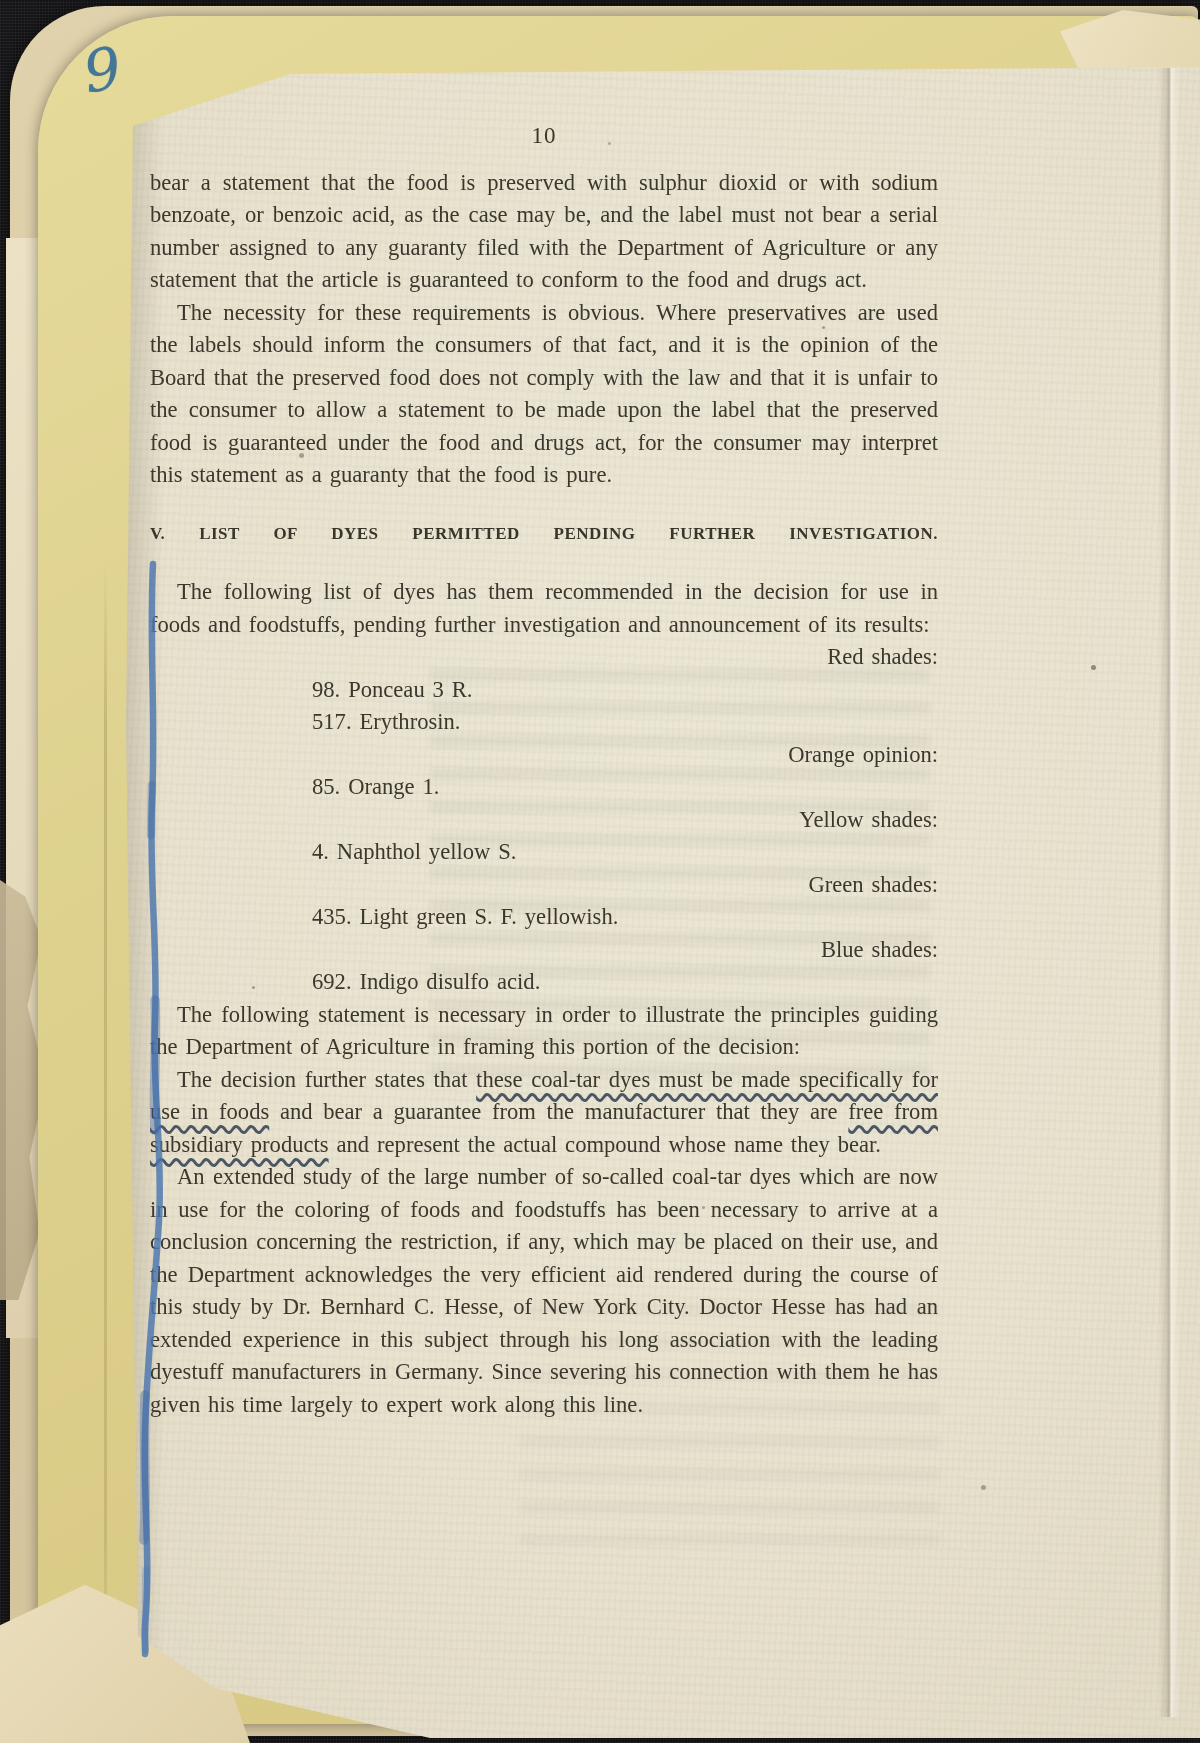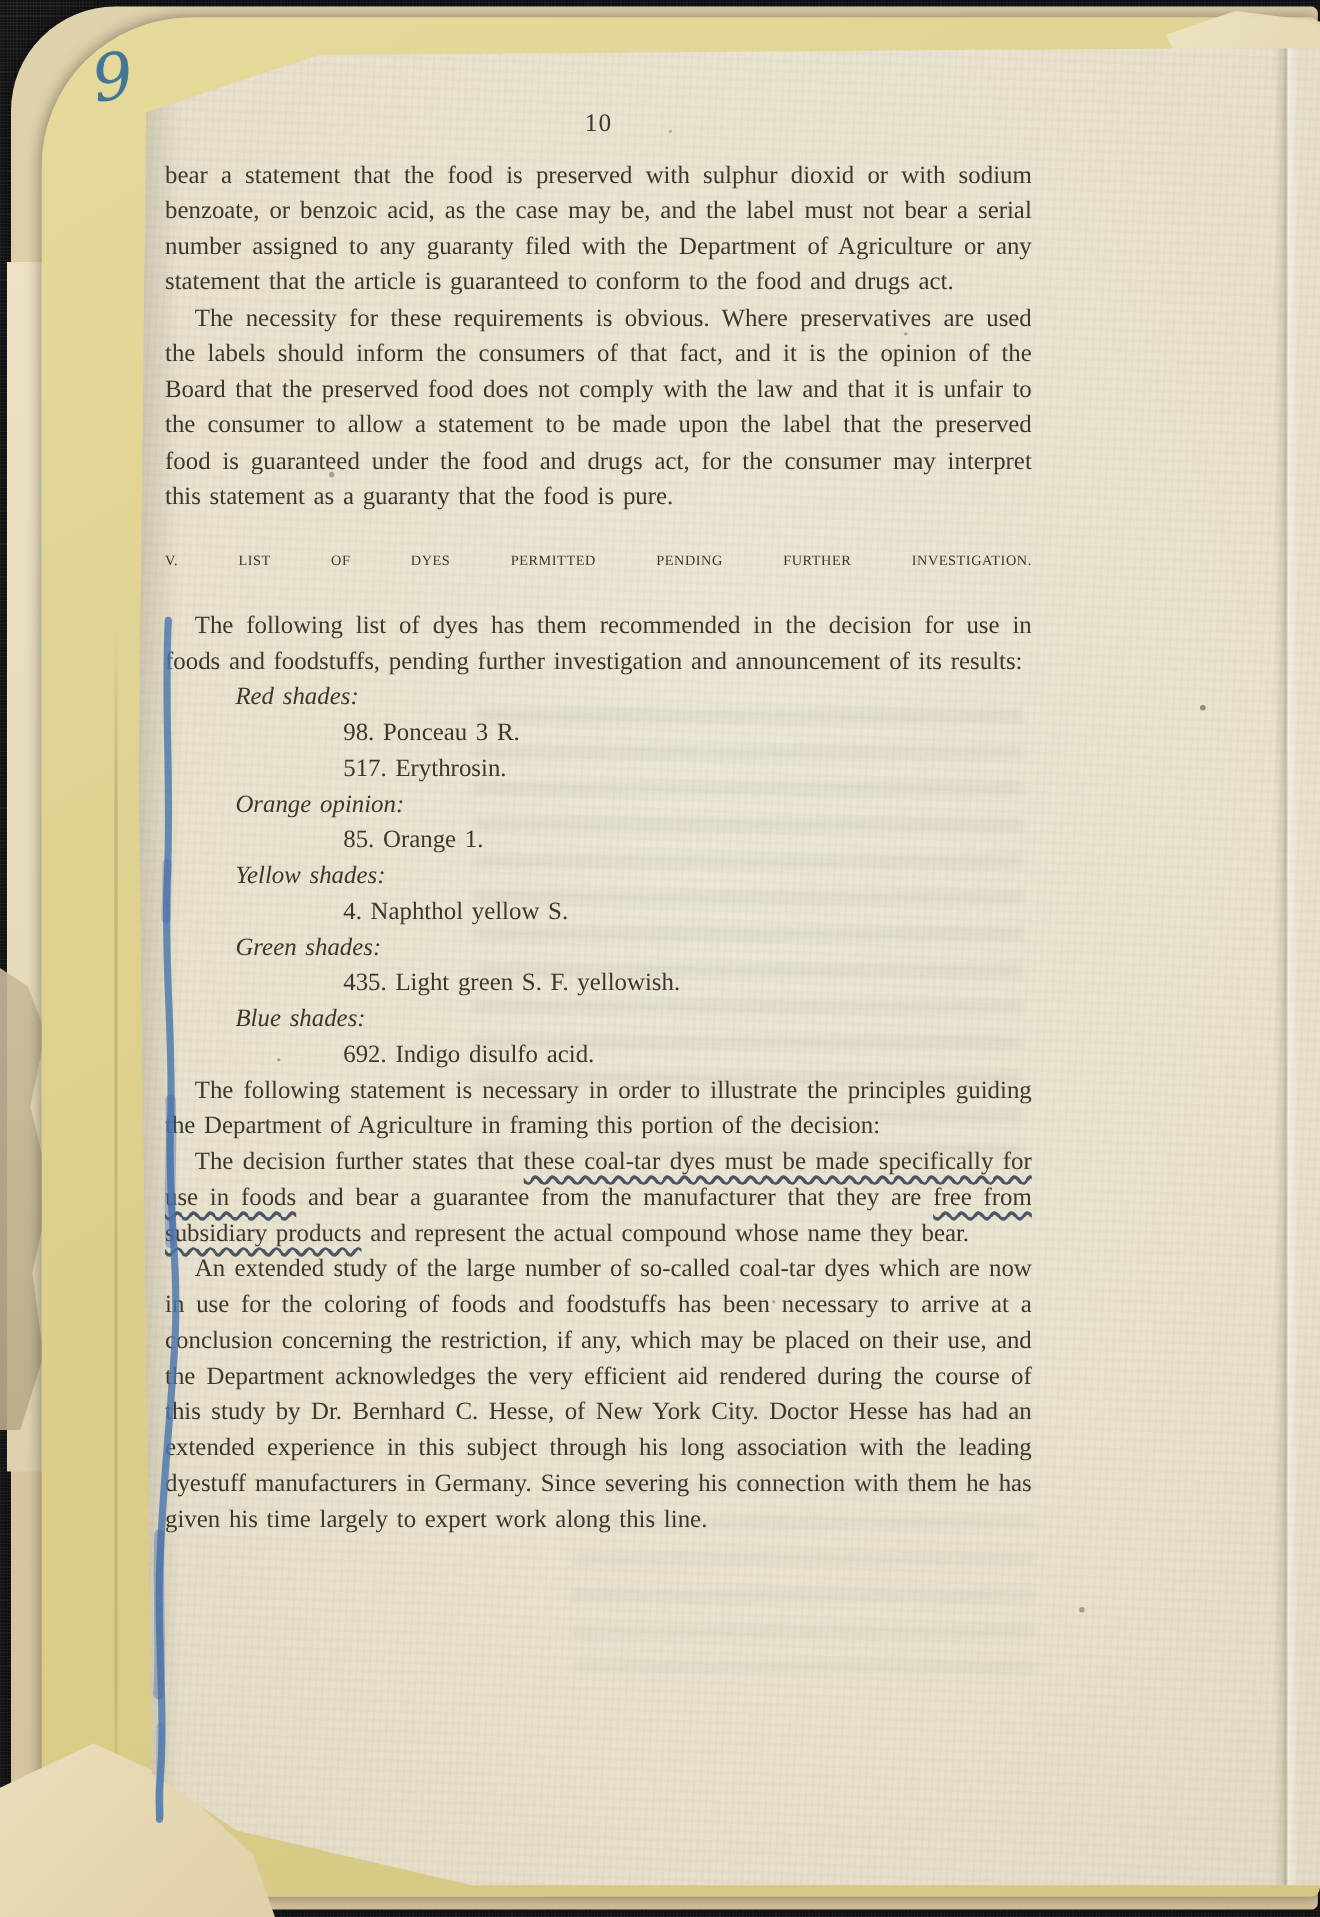--- a/index.html
+++ b/index.html
@@ -67,20 +67,21 @@
     text-shadow:0 0 1px rgba(46,106,151,.6);
   }
 
   
   .print-page{
     position:absolute;inset:0;
     background:
       radial-gradient(ellipse at 55% 40%, #ece7d5 0%, #e8e2cf 55%, #e0d9c3 100%);
     clip-path:polygon(133px 102px,290px 50px,1200px 43px,1200px 1714px,430px 1714px,215px 1664px,138px 1612px,126px 700px);
     filter:drop-shadow(0 0 7px rgba(0,0,0,.45));
+    margin-top:24px;
   }
   .print-page::before{ 
     content:"";position:absolute;inset:0;
     background:
       repeating-linear-gradient(93deg, rgba(120,110,85,.035) 0 2px, transparent 2px 6px),
       repeating-linear-gradient(2deg, rgba(120,110,85,.03) 0 3px, transparent 3px 9px);
     pointer-events:none;
   }
   .left-edge-shade{
     position:absolute;left:118px;top:40px;bottom:20px;width:46px;
@@ -122,25 +123,25 @@
     position:absolute;left:150px;top:96px;width:788px;
     color:#3c372d;
     font-size:22.6px;line-height:32.5px;
     word-spacing:.1em;
   }
   .pageno{text-align:center;font-size:23px;margin:0 0 14px 0;letter-spacing:1px;}
   p.body{margin:0;text-indent:27px;text-align:justify;}
   p.noindent{text-indent:0;}
   .heading{
     margin:26px 0 26px 0;
-    font-size:13px;font-weight:normal;letter-spacing:.5px;word-spacing:7px;
+    font-size:17px;font-weight:bold;letter-spacing:.5px;word-spacing:7px;
     text-align:justify;text-align-last:justify;
     color:#3a352b;
   }
-  .shade{margin:0 0 0 64px;font-style:italic;text-indent:0;}
+  .shade{margin:0 0 0 64px;text-indent:0;text-align:right;}
   .dye-item{margin:0 0 0 162px;text-indent:0;}
   .u{
     text-decoration:underline;
     text-decoration-style:wavy;
     text-decoration-color:#4b5864;
     text-decoration-thickness:2.6px;
     text-underline-offset:6px;
   }
 
   

